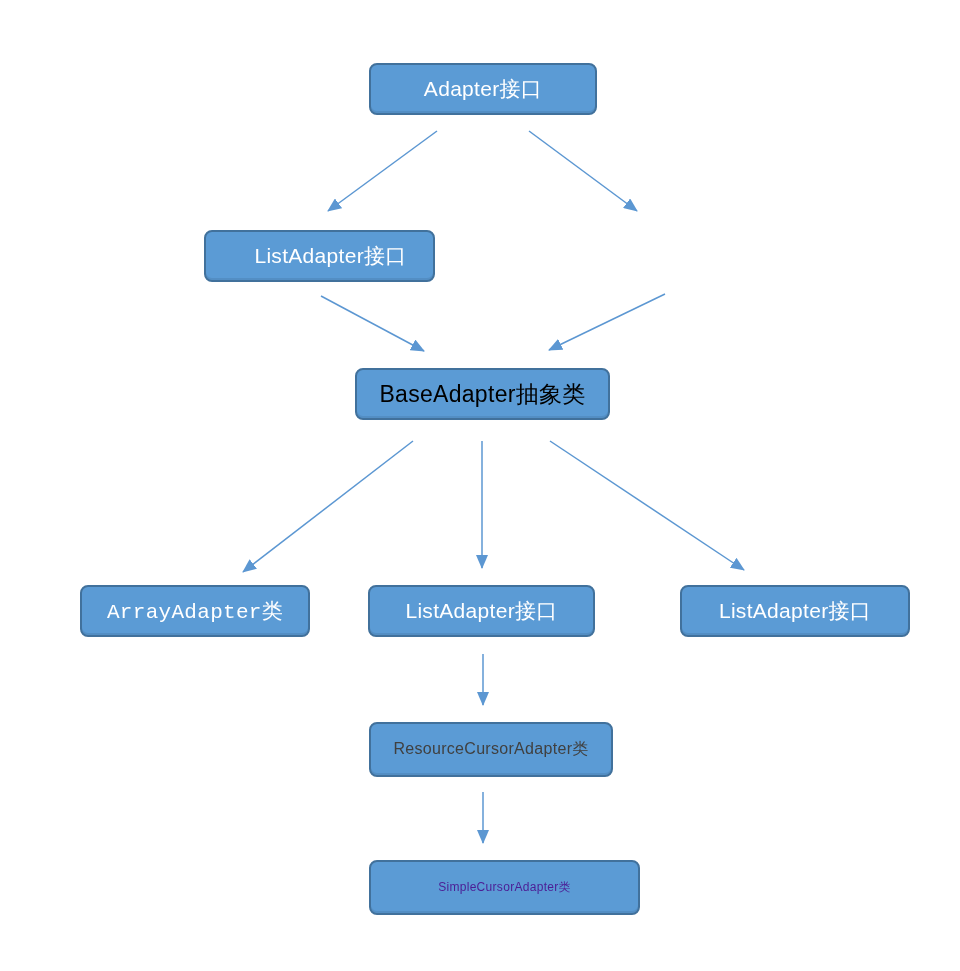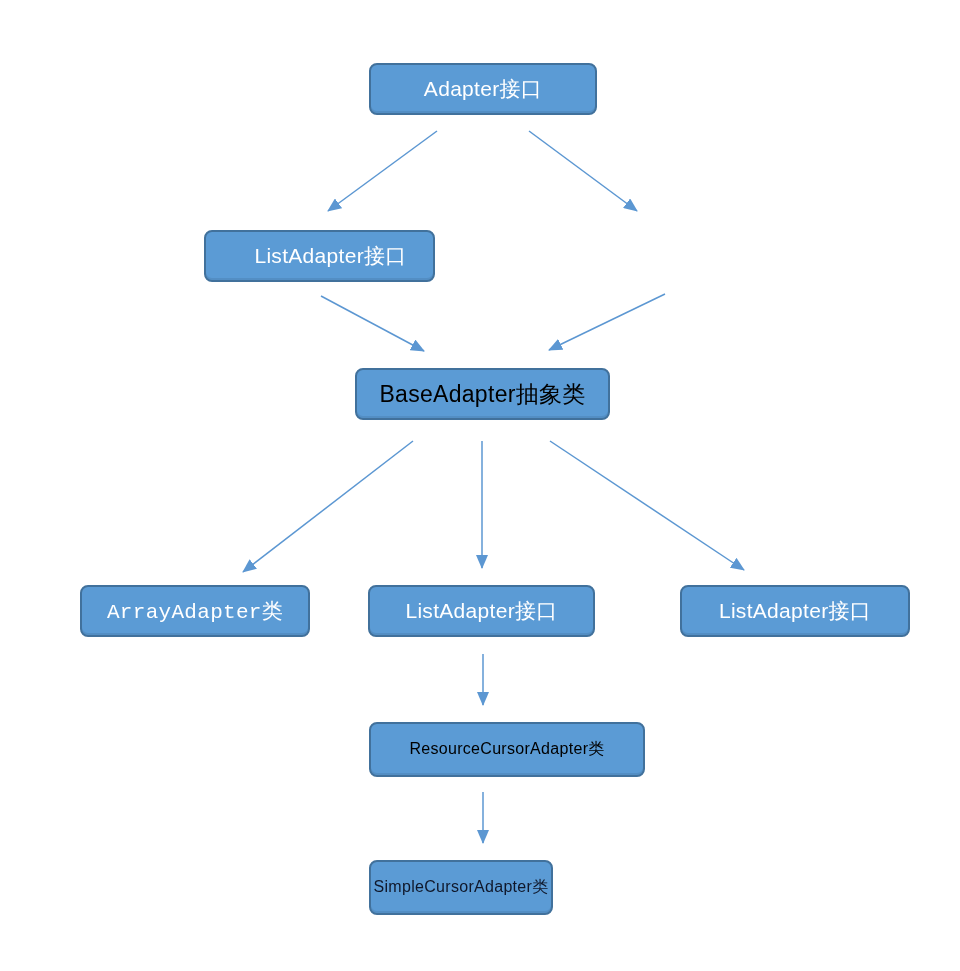--- a/index.html
+++ b/index.html
@@ -63,15 +63,15 @@
         <line x1="483" y1="792" x2="483" y2="843" stroke="#5C97D2" stroke-width="1.5" marker-end="url(#arrowhead)"></line>
       </g>
   </svg>
 
 <div class="node" style="left: 369px; top: 63px; width: 228px; height: 52px; font-size: 21px; background: rgb(91, 155, 213); border-color: rgb(65, 113, 156); color: rgb(255, 255, 255);">Adapter接口</div>
     <div class="node" style="left: 204px; top: 230px; width: 231px; height: 52px; font-size: 21px; background: rgb(91, 155, 213); border-color: rgb(65, 113, 156); color: rgb(255, 255, 255); padding-left: 22px;">ListAdapter接口</div>
     <div class="node" style="left: 355px; top: 368px; width: 255px; height: 52px; font-size: 23px; background: rgb(91, 155, 213); border-color: rgb(65, 113, 156); color: #000000;">BaseAdapter抽象类</div>
     <div class="node" style="left: 80px; top: 585px; width: 230px; height: 52px; font-size: 21px; background: rgb(91, 155, 213); border-color: rgb(65, 113, 156); color: rgb(255, 255, 255); font-family: Liberation Mono, monospace;">ArrayAdapter类</div>
     <div class="node" style="left: 368px; top: 585px; width: 227px; height: 52px; font-size: 21px; background: rgb(91, 155, 213); border-color: rgb(65, 113, 156); color: rgb(255, 255, 255);">ListAdapter接口</div>
     <div class="node" style="left: 680px; top: 585px; width: 230px; height: 52px; font-size: 21px; background: rgb(91, 155, 213); border-color: rgb(65, 113, 156); color: rgb(255, 255, 255);">ListAdapter接口</div>
-    <div class="node" style="left: 369px; top: 722px; width: 276px; height: 55px; font-size: 16px; background: rgb(91, 155, 213); border-color: rgb(65, 113, 156); color: #000000;">ResourceCursorAdapter类</div>
-    <div class="node" style="left: 369px; top: 860px; width: 184px; height: 55px; font-size: 16px; background: rgb(91, 155, 213); border-color: rgb(65, 113, 156); color: #0f172a;">SimpleCursorAdapter类</div>
+    <div class="node" style="left: 369px; top: 722px; width: 244px; height: 55px; font-size: 16px; background: rgb(91, 155, 213); border-color: rgb(65, 113, 156); color: #404040;">ResourceCursorAdapter类</div>
+    <div class="node" style="left: 369px; top: 860px; width: 271px; height: 55px; font-size: 12px; background: rgb(91, 155, 213); border-color: rgb(65, 113, 156); color: #4c1d95;">SimpleCursorAdapter类</div>
   </div>
 
 </body></html>

